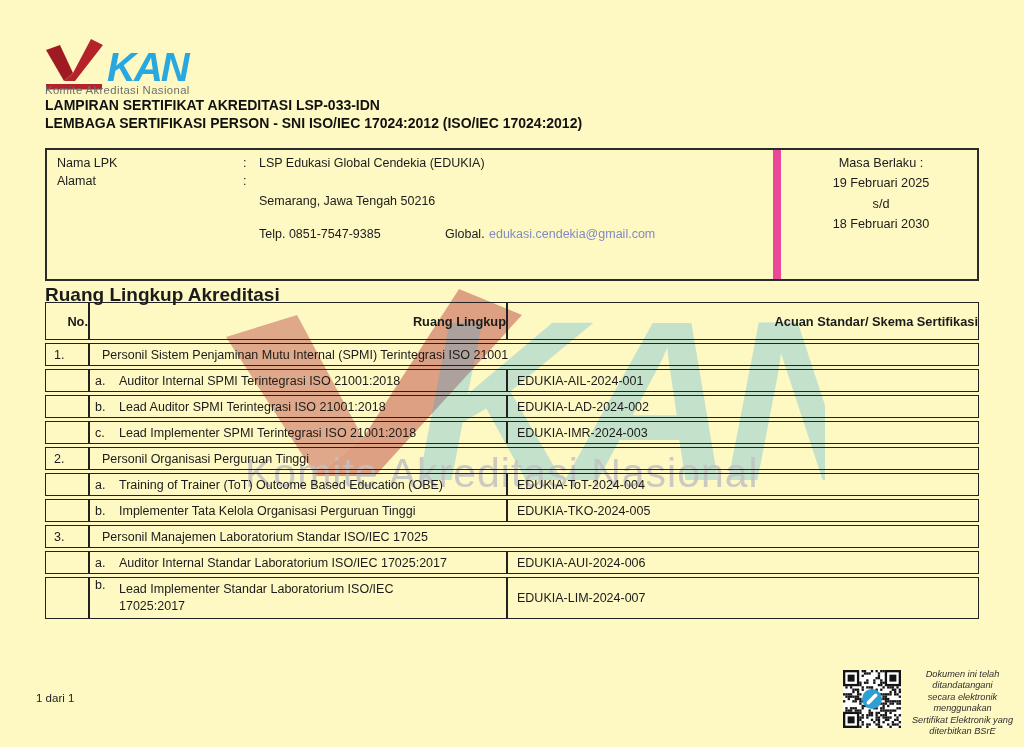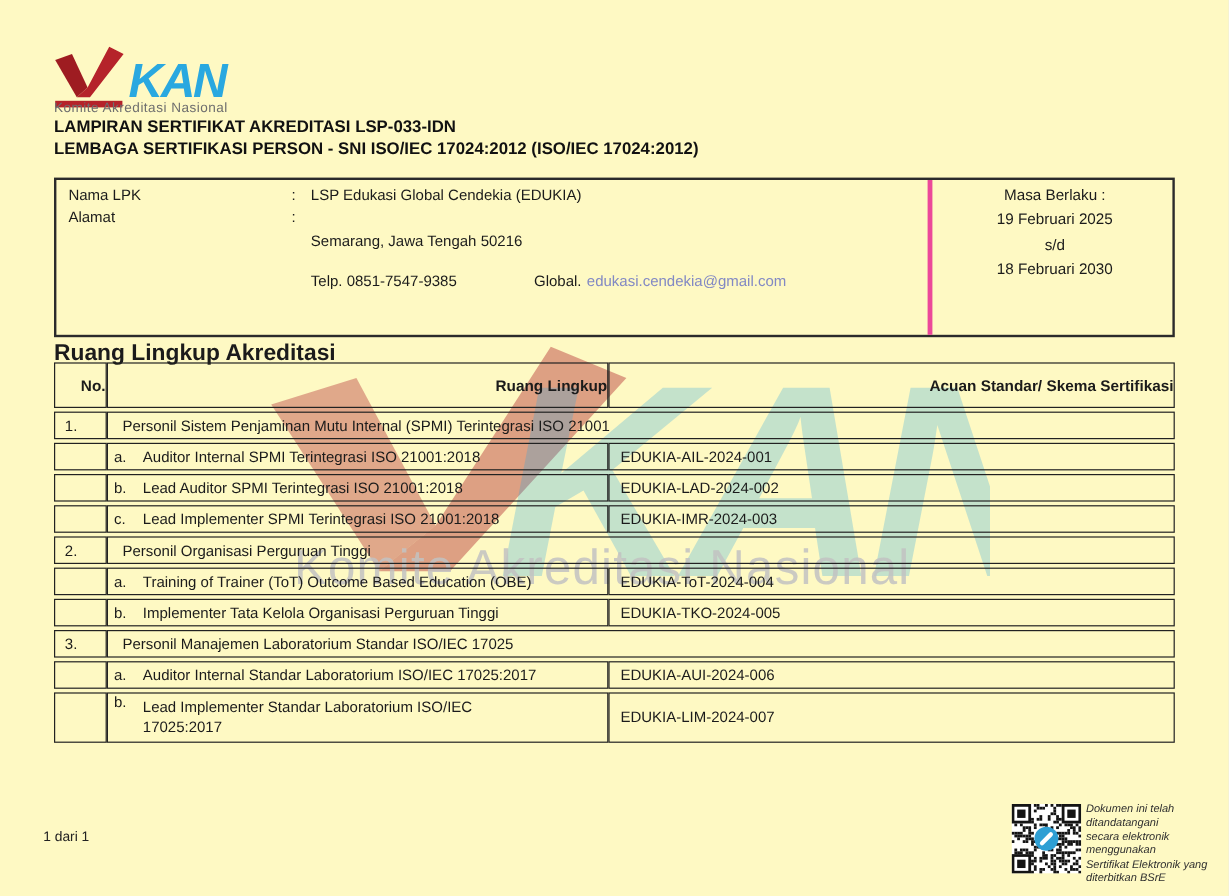--- a/index.html
+++ b/index.html
@@ -20,21 +20,21 @@
   .info-label-1 { position:absolute; left:10px;  top:6px;  }
   .info-colon-1 { position:absolute; left:196px; top:6px;  }
   .info-value-1 { position:absolute; left:212px; top:6px;  }
   .info-label-2 { position:absolute; left:10px;  top:24px; }
   .info-colon-2 { position:absolute; left:196px; top:24px; }
   .info-value-2 { position:absolute; left:212px; top:24px; width:505px; line-height:18px; }
   .info-telp    { position:absolute; left:212px; top:77px; }
   .info-email-label { position:absolute; left:398px; top:77px; font-weight:bold; font-weight:normal; }
   .info-email-value { position:absolute; left:442px; top:77px; color:#8289c4; text-decoration:none; }
   .info-right { position:absolute; left:726px; top:0; width:208px; height:100%;
-                border-left:4px solid #ec4899; text-align:center; font-size:12.7px; }
+                border-left:8px solid #ec4899; text-align:center; font-size:12.7px; }
   .masa-label { position:absolute; left:0; width:100%; top:6px;  }
   .masa-from  { position:absolute; left:0; width:100%; top:26px; }
   .masa-sep   { position:absolute; left:0; width:100%; top:47px; }
   .masa-to    { position:absolute; left:0; width:100%; top:67px; }
   
   .scope-heading { position:absolute; left:45px; top:284px; font-size:19px; font-weight:bold; }
   
   .watermark { position:absolute; left:215px; top:280px; width:610px; height:225px; z-index:0; pointer-events:none; }
   
   table.scope { position:absolute; left:45px; top:299px; width:934px; z-index:1;
@@ -47,21 +47,21 @@
   td.scope-cell { padding-left:5px; }
   td.scope-cell .letter { display:inline-block; width:24px; vertical-align:top; }
   td.scope-cell .stext  { display:inline-block; vertical-align:top; }
   td.scope-cell .stext.wrap { max-width:330px; line-height:17px; padding:3px 0; }
   td.code { padding-left:9px; }
   
   .page-num { position:absolute; left:0; top:692px; width:100%; text-align:left; font-size:11.5px; color:#222;padding-left:36px; }
   
   .esign-qr { position:absolute; left:843px; top:670px; width:58px; height:58px; }
   .esign-text { position:absolute; left:905px; top:669px; width:115px;
-                font-size:9.2px; font-style:italic; line-height:11.4px; color:#2e2e2e; }
+                font-size:9.2px; font-style:italic; line-height:11.4px; color:#2e2e2e;text-align:center; }
 </style>
 </head>
 <body>
 
 <div class="page">
 
   <svg class="logo" viewBox="0 0 220 62" width="220" height="62">
     <polygon points="2,14 16,9 29,37 20,45" fill="#9e1c21"></polygon>
     <polygon points="29,37 47,3 59,9 31,45 20,45" fill="#b5232a"></polygon>
     <rect x="2" y="48" width="56" height="5.5" fill="#b5232a"></rect>

